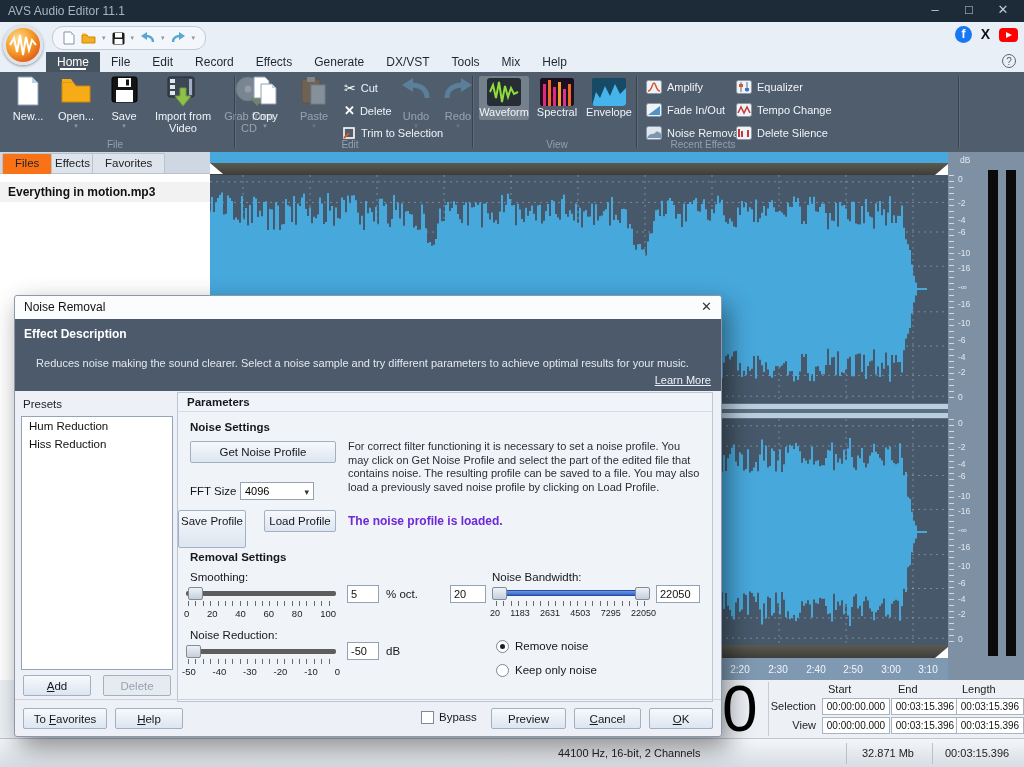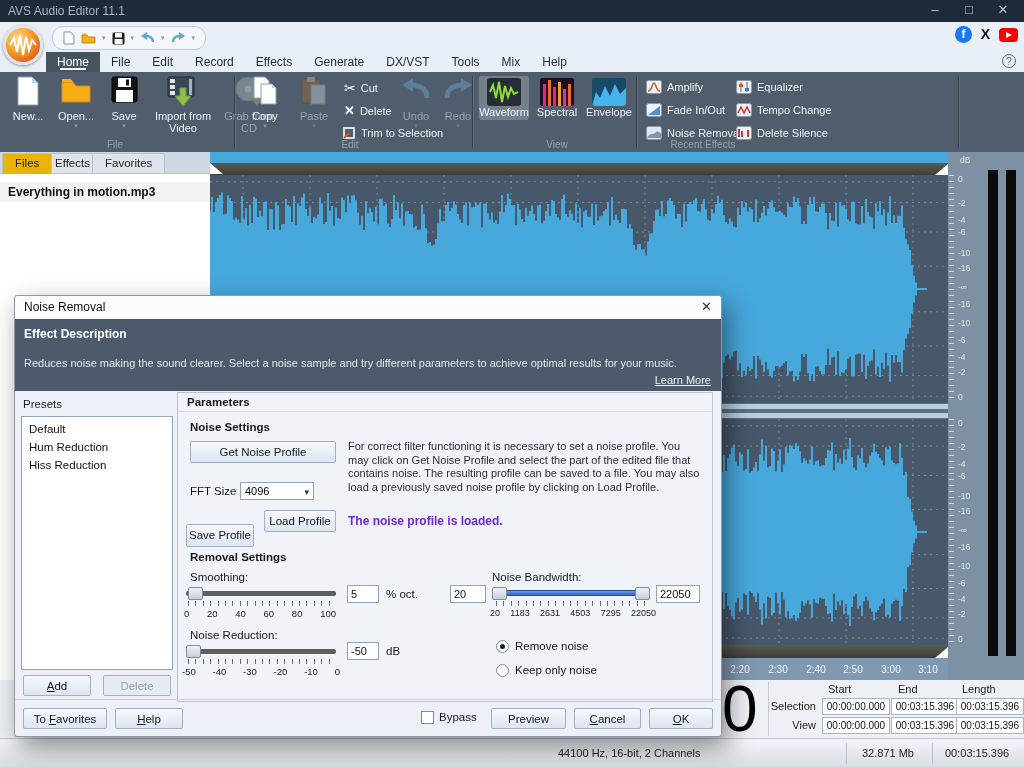--- a/index.html
+++ b/index.html
@@ -39,21 +39,21 @@
   .bigbtn .ic{height:32px;display:flex;align-items:flex-start;justify-content:center;}
   .bigbtn .lb{line-height:12px;margin-top:2px;}
   .smbtn{position:absolute;display:flex;align-items:center;gap:5px;font-size:11px;color:#f0f4f8;cursor:default;}
   .dis{opacity:.45;}
   .viewbtn{position:absolute;top:4px;width:50px;text-align:center;font-size:11px;color:#f0f4f8;padding:2px 0;}
   .viewbtn.sel{background:rgba(255,255,255,.22);border-radius:2px;}
   .vic{width:34px;height:28px;border-radius:3px;margin:0 auto;background:#262d35;position:relative;overflow:hidden;}
   
   #leftpanel{left:0;top:152px;width:210px;height:528px;background:#cfd8e2;}
   .ltab{position:absolute;top:1px;height:19px;line-height:19px;font-size:11.5px;color:#222;padding:0 12px;background:#dde4ec;border:1px solid #b9c3cf;border-bottom:none;border-radius:2px 2px 0 0;}
-  .ltab.active{background:#eab308;height:20px;z-index:2;}
+  .ltab.active{background:#f97316;height:20px;z-index:2;}
   #filelist{position:absolute;left:0;top:21px;width:210px;height:507px;background:#fff;border-top:1px solid #b9c3cf;}
   #fileitem{margin:8px 0 0 0;padding:3px 8px;font-size:12px;font-weight:bold;color:#111;background:#f2f2f2;}
   #wavearea{left:210px;top:152px;width:738px;height:528px;background:#46586a;}
   #overview{position:absolute;left:0;top:0;width:738px;height:11px;background:#47a8dc;border-bottom:1px solid #d5e6f2;}
   .zoombar{position:absolute;left:0;width:738px;height:12px;background:linear-gradient(#5b5a52,#3e3d37);}
   .ztri-l{position:absolute;left:0;top:0;width:0;height:0;border-bottom:11px solid #fff;border-right:13px solid transparent;}
   .ztri-r{position:absolute;right:0;bottom:0;width:0;height:0;border-bottom:11px solid #fff;border-left:13px solid transparent;}
   .chan{position:absolute;left:0;width:738px;background:#46586a;}
   #chandiv{position:absolute;left:0;top:251px;width:738px;height:16px;background:#5d7184;}
   #chandiv .s{position:absolute;left:0;width:738px;height:5px;background:#b9cfe0;}
@@ -71,21 +71,21 @@
   .tbox{position:absolute;width:66px;height:15px;background:#fff;border:1px solid #a9b4c2;font-size:10px;line-height:15px;text-align:center;color:#111;}
   
   #statusbar{left:0;top:738px;width:1024px;height:29px;background:linear-gradient(#f4f6f9,#d6dce3);border-top:1px solid #c0c7d0;}
   .stext{position:absolute;top:8px;font-size:11px;color:#222;}
   .sdiv{position:absolute;top:4px;bottom:4px;width:1px;background:#b9c0c9;}
   
   #dialog{left:14px;top:295px;width:708px;height:442px;background:#edf1f7;border:1px solid #8d99a8;border-radius:3px;box-shadow:6px 10px 26px rgba(0,0,0,.45);z-index:20;box-sizing:border-box;}
   #dtitle{position:absolute;left:0;top:0;right:0;height:23px;background:#fbfcfd;border-bottom:1px solid #dde2e8;border-radius:3px 3px 0 0;}
   #dtitle .t{position:absolute;left:9px;top:4px;font-size:12px;color:#111;}
   #dclose{position:absolute;right:9px;top:3px;font-size:13px;color:#333;}
-  #dheader{position:absolute;left:0;top:23px;right:0;height:72px;background:#4c5a6b;color:#fff;}
+  #dheader{position:absolute;left:0;top:23px;right:0;height:72px;background:#4c5a6b;color:#fff;text-align:center;}
   #dheader .h{position:absolute;left:9px;top:8px;font-size:12px;font-weight:bold;}
   #dheader .d{position:absolute;left:9px;top:38px;right:20px;font-size:11px;color:#e2e8ef;}
   #learnmore{position:absolute;right:10px;bottom:5px;font-size:11px;color:#eef2f7;text-decoration:underline;}
   .plabel{font-size:11.5px;color:#222;}
   #presetbox{position:absolute;left:6px;top:120px;width:150px;height:252px;background:#fff;border:1px solid #94a3b6;}
   .pitem{padding:3px 7px;font-size:11.5px;color:#111;}
   .btn{position:absolute;height:21px;background:linear-gradient(#f6f9fc,#dde5f0);border:1px solid #a2b0c4;border-radius:2px;font-size:11.5px;color:#15181c;text-align:center;line-height:20px;box-sizing:border-box;}
   .btn.disb{color:#98a2af;background:#e6ebf2;}
   .btn u{text-decoration:underline;}
   #parampanel{position:absolute;left:162px;top:96px;width:536px;height:310px;background:#f0f3f8;border:1px solid #bcc6d3;box-sizing:border-box;}
@@ -509,35 +509,34 @@
       <span id="dclose">✕</span>
     </div>
     <div id="dheader">
       <div class="h">Effect Description</div>
       <div class="d">Reduces noise making the sound clearer. Select a noise sample and try different parameters to achieve optimal results for your music.</div>
       <span id="learnmore">Learn More</span>
     </div>
 
     <span class="plabel abs" style="left:8px;top:102px;">Presets</span>
     <div id="presetbox">
-      <div class="pitem" style="padding-top:6px;">Default</div>
       <div class="pitem">Hum Reduction</div>
       <div class="pitem">Hiss Reduction</div>
     </div>
     <div class="btn" style="left:8px;top:379px;width:68px;"><u>A</u><span>dd</span></div>
     <div class="btn disb" style="left:88px;top:379px;width:68px;">Delete</div>
 
     <div id="parampanel">
       <div class="phead">Parameters</div>
       <span class="secttitle" style="left:12px;top:28px;">Noise Settings</span>
       <div class="btn" style="left:12px;top:48px;width:146px;height:22px;line-height:21px;">Get Noise Profile</div>
       <div class="ptext" style="left:170px;top:47px;width:352px;">For correct filter functioning it is necessary to set a noise profile. You may click on Get Noise Profile and select the part of the edited file that contains noise. The resulting profile can be saved to a file. You may also load a previously saved noise profile by clicking on Load Profile.</div>
       <span class="rlab" style="left:12px;top:92px;">FFT Size</span>
       <div id="fftsel" style="left:62px;top:89px;"><span>4096</span></div>
-      <div class="btn" style="left:8px;top:117px;width:68px;height:23px;line-height:21px;margin-top:14px;">Save Profile</div>
+      <div class="btn" style="left:0;top:117px;width:68px;height:38px;line-height:21px;">Save Profile</div>
       <div class="btn" style="left:86px;top:117px;width:72px;height:22px;line-height:21px;">Load Profile</div>
       <div id="greentxt" style="left:170px;top:121px;">The noise profile is loaded.</div>
 
       <span class="secttitle" style="left:12px;top:158px;">Removal Settings</span>
       <span class="rlab" style="left:12px;top:178px;">Smoothing:</span>
       <div class="sld" style="left:8px;top:194px;width:150px;">
         <div class="track"></div>
         <div class="thumb" style="left:2px;"></div>
       </div>
       <div class="ticks" style="left:10px;top:208px;width:148px;"></div>

